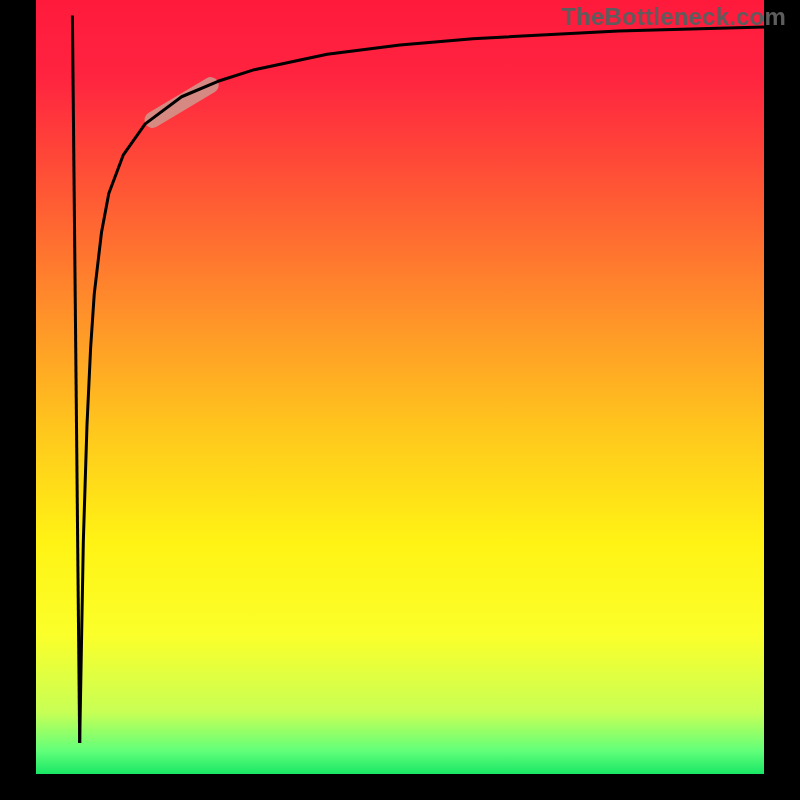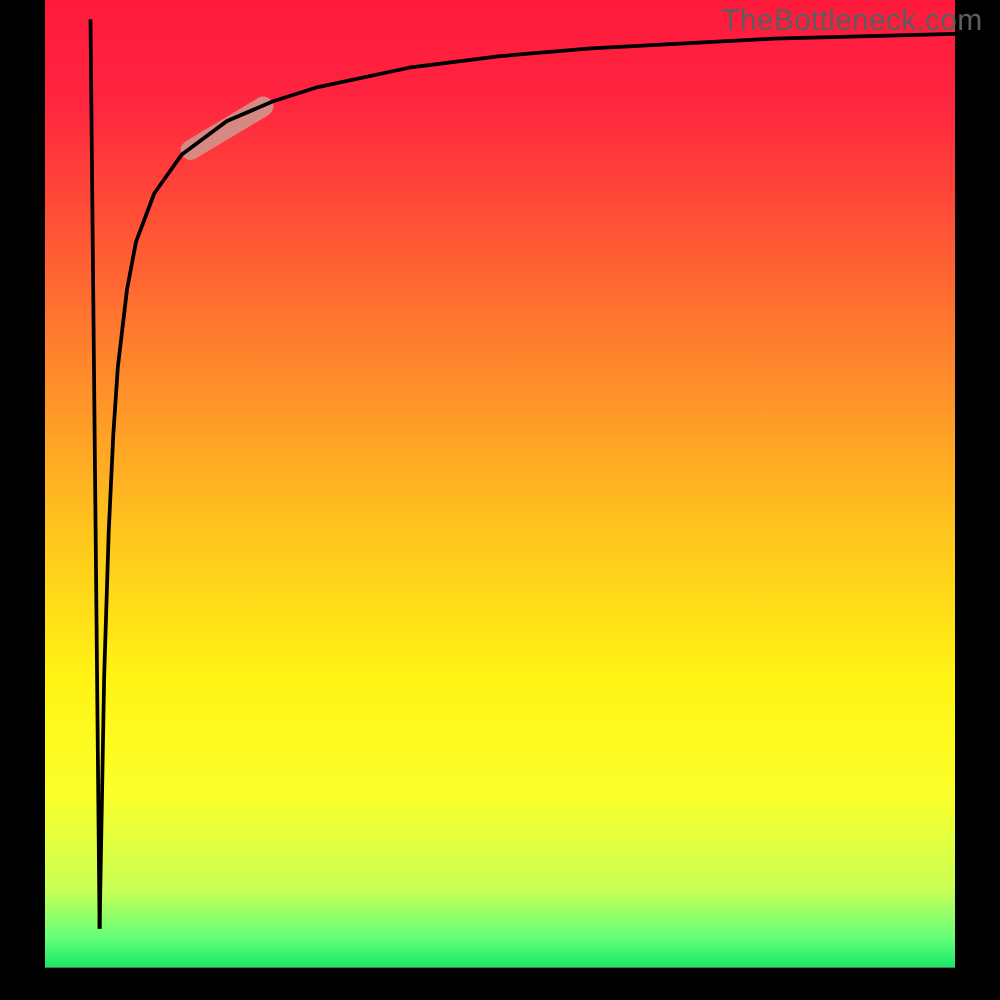--- a/index.html
+++ b/index.html
@@ -14,21 +14,21 @@
   .chart-container {
     position: relative;
     width: 800px;
     height: 800px;
   }
   .watermark {
     position: absolute;
     top: 3px;
     right: 14px;
     font-size: 24px;
-    font-weight: 400;
+    font-weight: 700;
     color: #5d5d5d;
     letter-spacing: 0.2px;
     z-index: 10;
   }
   svg.plot {
     position: absolute;
     top: 0;
     left: 0;
     width: 800px;
     height: 800px;

